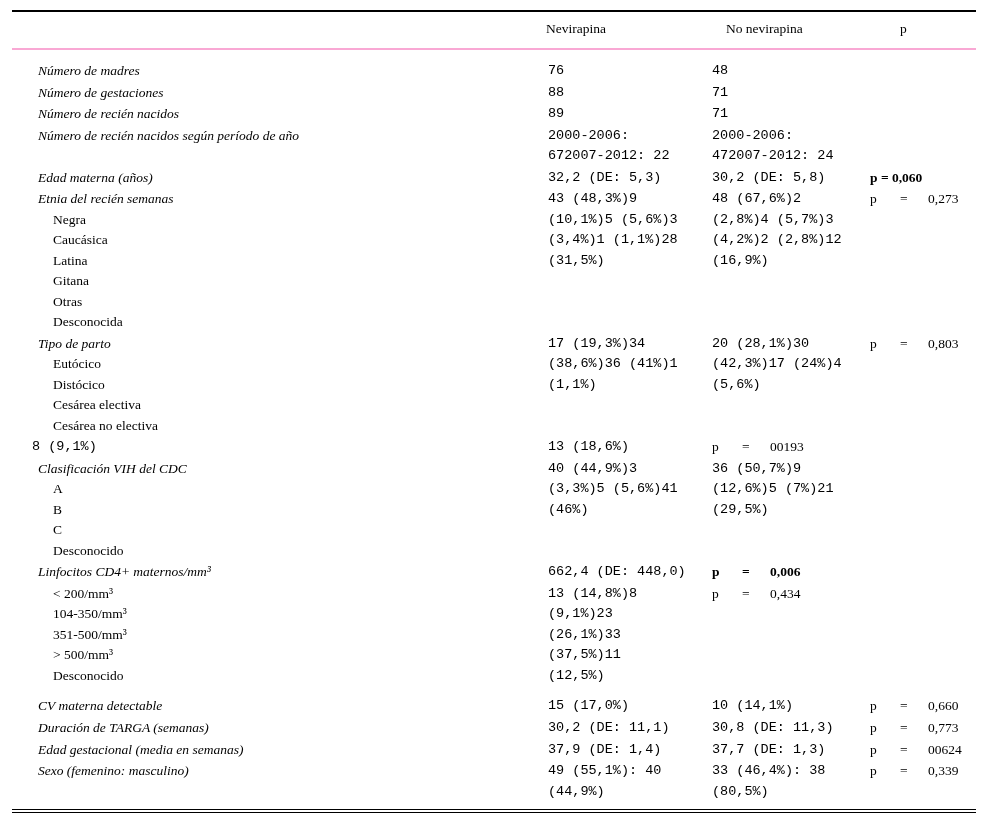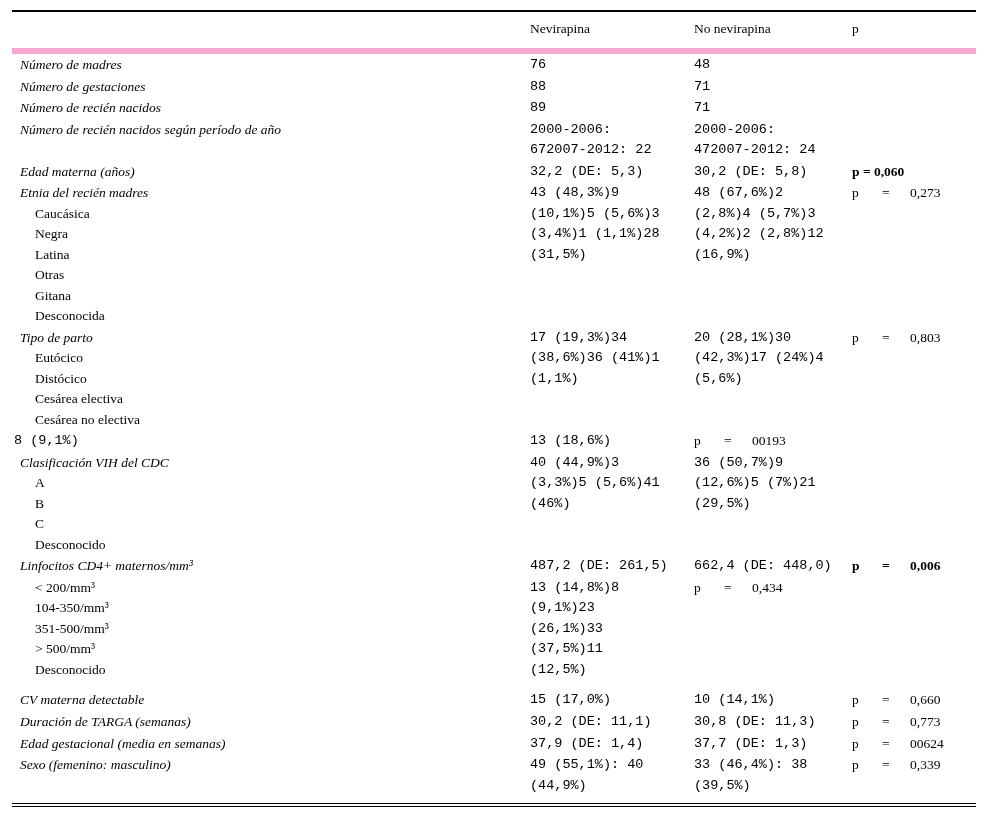--- a/index.html
+++ b/index.html
@@ -19,25 +19,26 @@
   .table-wrap {
     margin: 10px 16px 0 12px;
     border-top: 2.5px solid #000;
     border-bottom: 4px double #000;
     padding-bottom: 6px;
   }
   .thead {
     display: grid;
     grid-template-columns: 516px 164px 158px 1fr;
     padding: 7px 0 8px 0;
-    border-bottom: 6px solid #f9a8d4;
+    border-bottom: 2px solid #f9a8d4;
+    gap: 16px;
   }
   .thead .hcell { padding-left: 2px; }
   .thead .hcell.first { padding-left: 8px; }
-  .tbody { padding-top: 1px; }
+  .tbody { padding-top: 11px; margin-left: 18px; }
   .row {
     display: grid;
     grid-template-columns: 516px 164px 158px 1fr;
     align-items: start;
     padding: 0.5px 0;
   }
   .row.gap { margin-top: 9px; }
   .cell { padding-left: 2px; }
   .label-cell {
     padding-left: 8px;
@@ -106,26 +107,26 @@
           <div class="lbl">Edad materna (años)</div>
         </div>
         <div class="cell val">32,2 (DE: 5,3)</div>
         <div class="cell val">30,2 (DE: 5,8)</div>
         <div class="cell pcell">
           <div class="p-compact b">p = 0,060</div>
         </div>
       </div>
       <div class="row">
         <div class="cell label-cell">
-          <div class="lbl">Etnia del recién madres</div>
+          <div class="lbl">Etnia del recién semanas</div>
+          <div class="cat">Negra</div>
           <div class="cat">Caucásica</div>
-          <div class="cat">Negra</div>
           <div class="cat">Latina</div>
+          <div class="cat">Gitana</div>
           <div class="cat">Otras</div>
-          <div class="cat">Gitana</div>
           <div class="cat">Desconocida</div>
         </div>
         <div class="cell val">43 (48,3%)9
 (10,1%)5 (5,6%)3
 (3,4%)1 (1,1%)28
 (31,5%)</div>
         <div class="cell val">48 (67,6%)2
 (2,8%)4 (5,7%)3
 (4,2%)2 (2,8%)12
 (16,9%)</div>
@@ -177,21 +178,20 @@
 (46%)</div>
         <div class="cell val">36 (50,7%)9
 (12,6%)5 (7%)21
 (29,5%)</div>
         <div class="cell pcell"></div>
       </div>
       <div class="row">
         <div class="cell label-cell">
           <div class="lbl">Linfocitos CD4+ maternos/mm³</div>
         </div>
-        <div class="cell val">487,2 (DE: 261,5)</div>
         <div class="cell val">662,4 (DE: 448,0)</div>
         <div class="cell pcell">
           <div class="p-l b">p</div>
           <div class="p-e b">=</div>
           <div class="p-v b">0,006</div>
         </div>
       </div>
       <div class="row">
         <div class="cell label-cell">
           <div class="cat">&lt; 200/mm³</div>
@@ -247,21 +247,21 @@
           <div class="p-v">00624</div>
         </div>
       </div>
       <div class="row">
         <div class="cell label-cell">
           <div class="lbl">Sexo (femenino: masculino)</div>
         </div>
         <div class="cell val">49 (55,1%): 40
 (44,9%)</div>
         <div class="cell val">33 (46,4%): 38
-(39,5%)</div>
+(80,5%)</div>
         <div class="cell pcell">
           <div class="p-l">p</div>
           <div class="p-e">=</div>
           <div class="p-v">0,339</div>
         </div>
       </div>
     </div>
 </div>
 
 </body></html>

